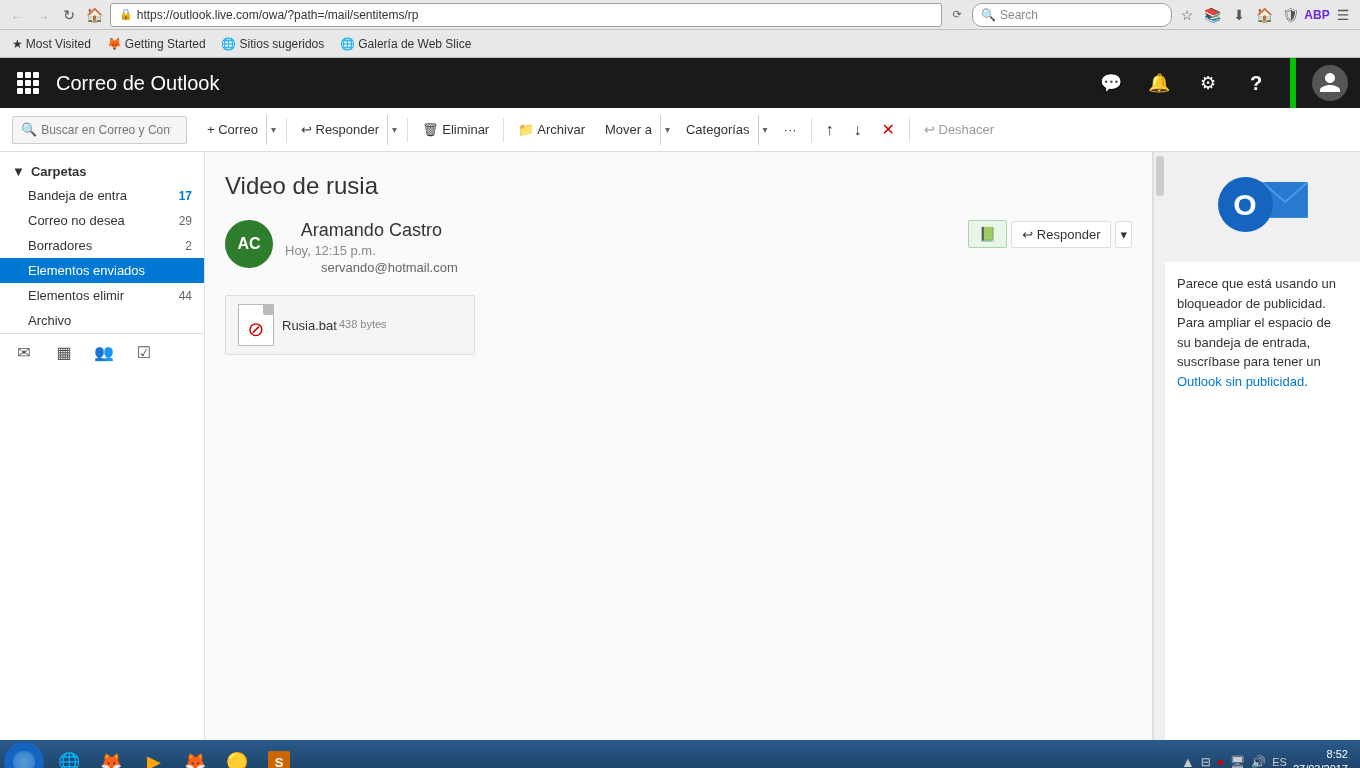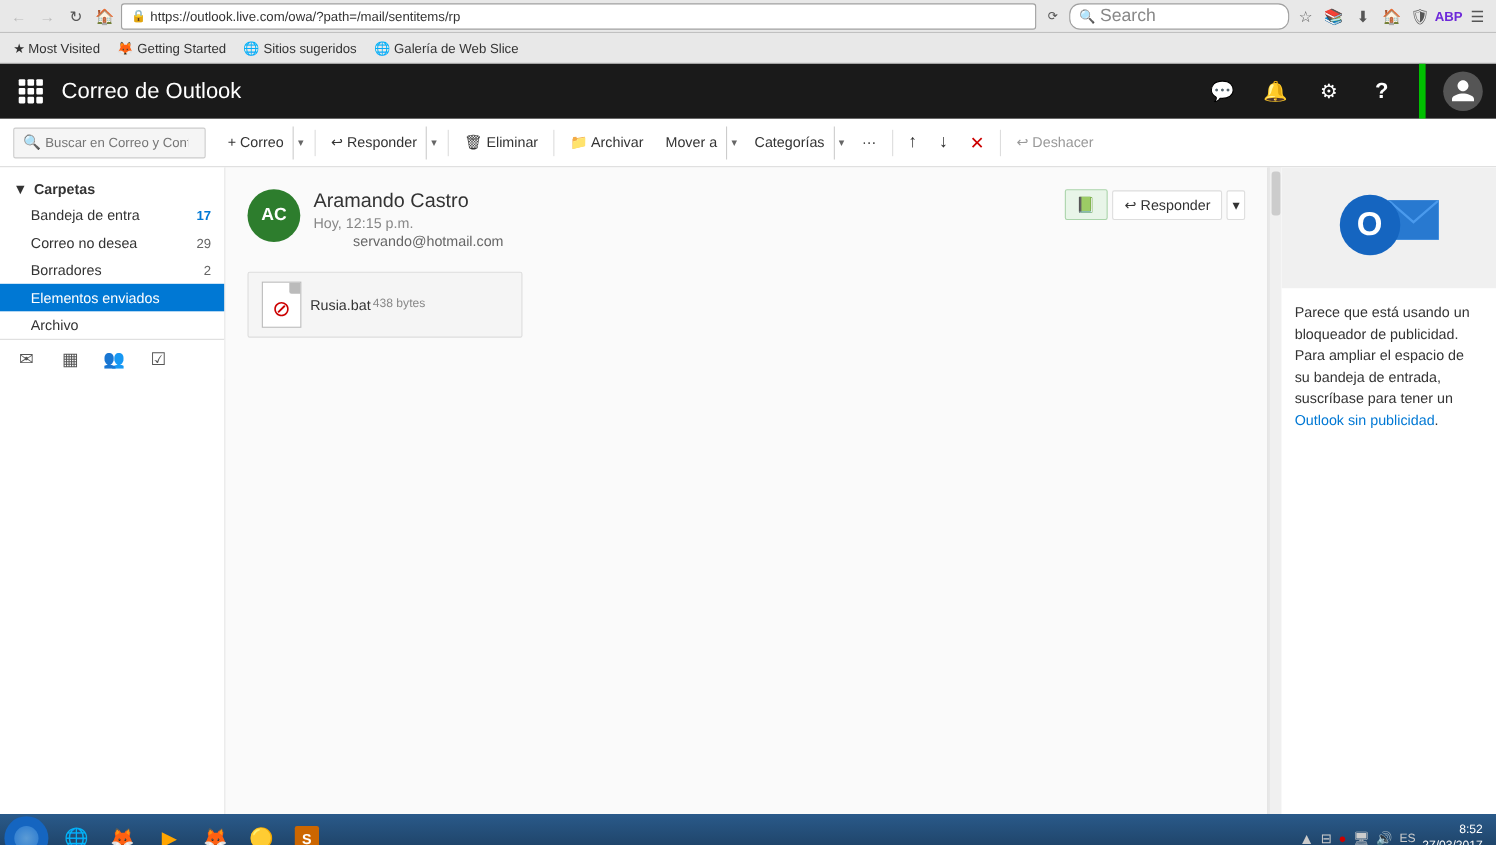--- a/index.html
+++ b/index.html
@@ -51,21 +51,21 @@
     .folder-count { font-size: 12px; color: #666; margin-left: 4px; }
     .folder-item.active .folder-count { color: white; }
 
     
     .email-pane { flex: 1; background: #fafafa; overflow-y: auto; padding: 20px; border-right: 1px solid #e0e0e0; position: relative; }
     .email-title { font-size: 24px; font-weight: 300; color: #333; margin-bottom: 20px; }
     .email-header { display: flex; align-items: flex-start; justify-content: space-between; margin-bottom: 20px; }
     .email-sender { display: flex; align-items: flex-start; gap: 12px; }
     .avatar-circle { width: 48px; height: 48px; background: #2d7d2d; border-radius: 50%; display: flex; align-items: center; justify-content: center; color: white; font-size: 16px; font-weight: 600; flex-shrink: 0; }
     .sender-info { display: flex; flex-direction: column; gap: 2px; }
-    .sender-name { font-size: 18px; color: #333; }
+    .sender-name { font-size: 18px; color: #333; text-align: center; }
     .sender-date { font-size: 13px; color: #888; }
     .sender-email { font-size: 13px; color: #666; margin-left: 36px; }
     .email-actions { display: flex; align-items: center; gap: 4px; }
     .action-btn { display: flex; align-items: center; gap: 4px; padding: 5px 10px; cursor: pointer; color: #333; border: 1px solid #ddd; background: white; font-size: 13px; border-radius: 2px; }
     .action-green { background: #e8f5e8; border-color: #aad4aa; }
 
     
     .attachment { display: flex; align-items: center; gap: 8px; background: #f5f5f5; border: 1px solid #ddd; padding: 8px 12px; width: 250px; cursor: pointer; border-radius: 2px; }
     .file-icon { width: 36px; height: 42px; background: white; border: 1px solid #bbb; display: flex; align-items: flex-end; justify-content: center; position: relative; padding-bottom: 4px; }
     .file-icon::before { content: ''; position: absolute; top: 0; right: 0; width: 10px; height: 10px; background: #bbb; border-bottom-left-radius: 2px; }
@@ -105,21 +105,21 @@
     <button class="nav-btn disabled">→</button>
     <button class="nav-btn">↻</button>
     <button class="nav-btn">🏠</button>
     <div class="address-bar">
       <span style="font-size:11px;color:#888;margin-right:4px;">🔒</span>
       <span style="font-size:12px;">https://outlook.live.com/owa/?path=/mail/sentitems/rp</span>
     </div>
     <button class="nav-btn" style="font-size:11px;">⟳</button>
     <div class="search-bar">
       <span style="color:#888;font-size:12px;">🔍</span>
-      <span style="font-size:16px;color:#888;">Search</span>
+      <span style="font-size:12px;color:#888;">Search</span>
     </div>
     <button class="nav-btn">☆</button>
     <button class="nav-btn">📚</button>
     <button class="nav-btn">⬇</button>
     <button class="nav-btn">🏠</button>
     <button class="nav-btn">🛡</button>
     <button class="nav-btn" style="color:#6d28d9;font-weight:bold;font-size:12px;">ABP</button>
     <button class="nav-btn">☰</button>
   </div>
   <div class="browser-bookmarks">
@@ -242,35 +242,40 @@
       </div>
       <div class="folder-item">
         <span class="folder-name">Borradores</span>
         <span class="folder-count">2</span>
       </div>
       <div class="folder-item active">
         <span class="folder-name">Elementos enviados</span>
         <span class="folder-count"></span>
       </div>
       <div class="folder-item">
+        <span class="folder-name">Elementos elimir</span>
+        <span class="folder-count">44</span>
+      </div>
+      <div class="folder-item">
         <span class="folder-name">Archivo</span>
         <span class="folder-count"></span>
       </div>
 
       <div style="flex:1;"></div>
 
       <div class="bottom-nav" style="margin-top:auto;">
         <span class="bottom-nav-icon">✉</span>
         <span class="bottom-nav-icon">▦</span>
         <span class="bottom-nav-icon">👥</span>
         <span class="bottom-nav-icon">☑</span>
       </div>
     </div>
 
     <div class="email-pane">
+      <h1 class="email-title">Video de rusia</h1>
 
       <div class="email-header">
         <div class="email-sender">
           <div class="avatar-circle">
             <span>AC</span>
           </div>
           <div class="sender-info">
             <span class="sender-name">Aramando Castro</span>
             <span class="sender-date">Hoy, 12:15 p.m.</span>
             <span class="sender-email">servando@hotmail.com</span>

